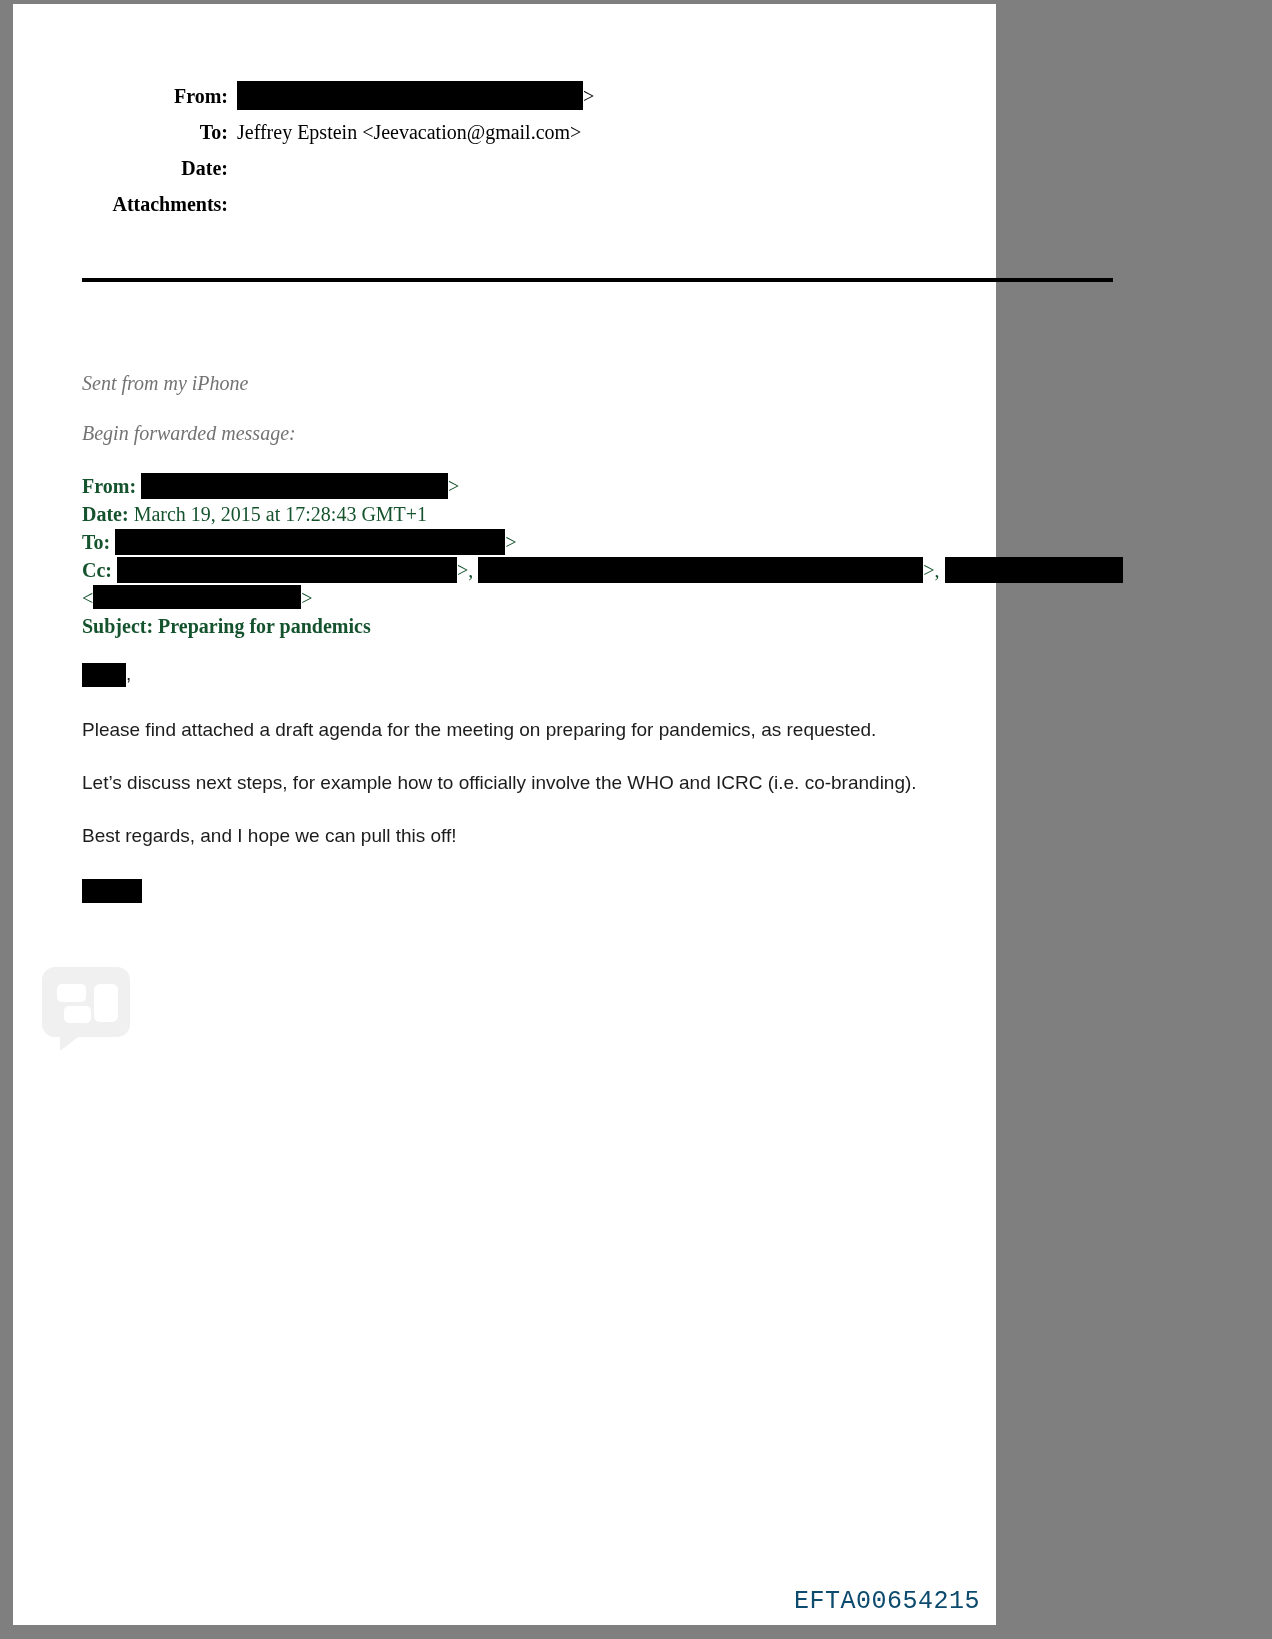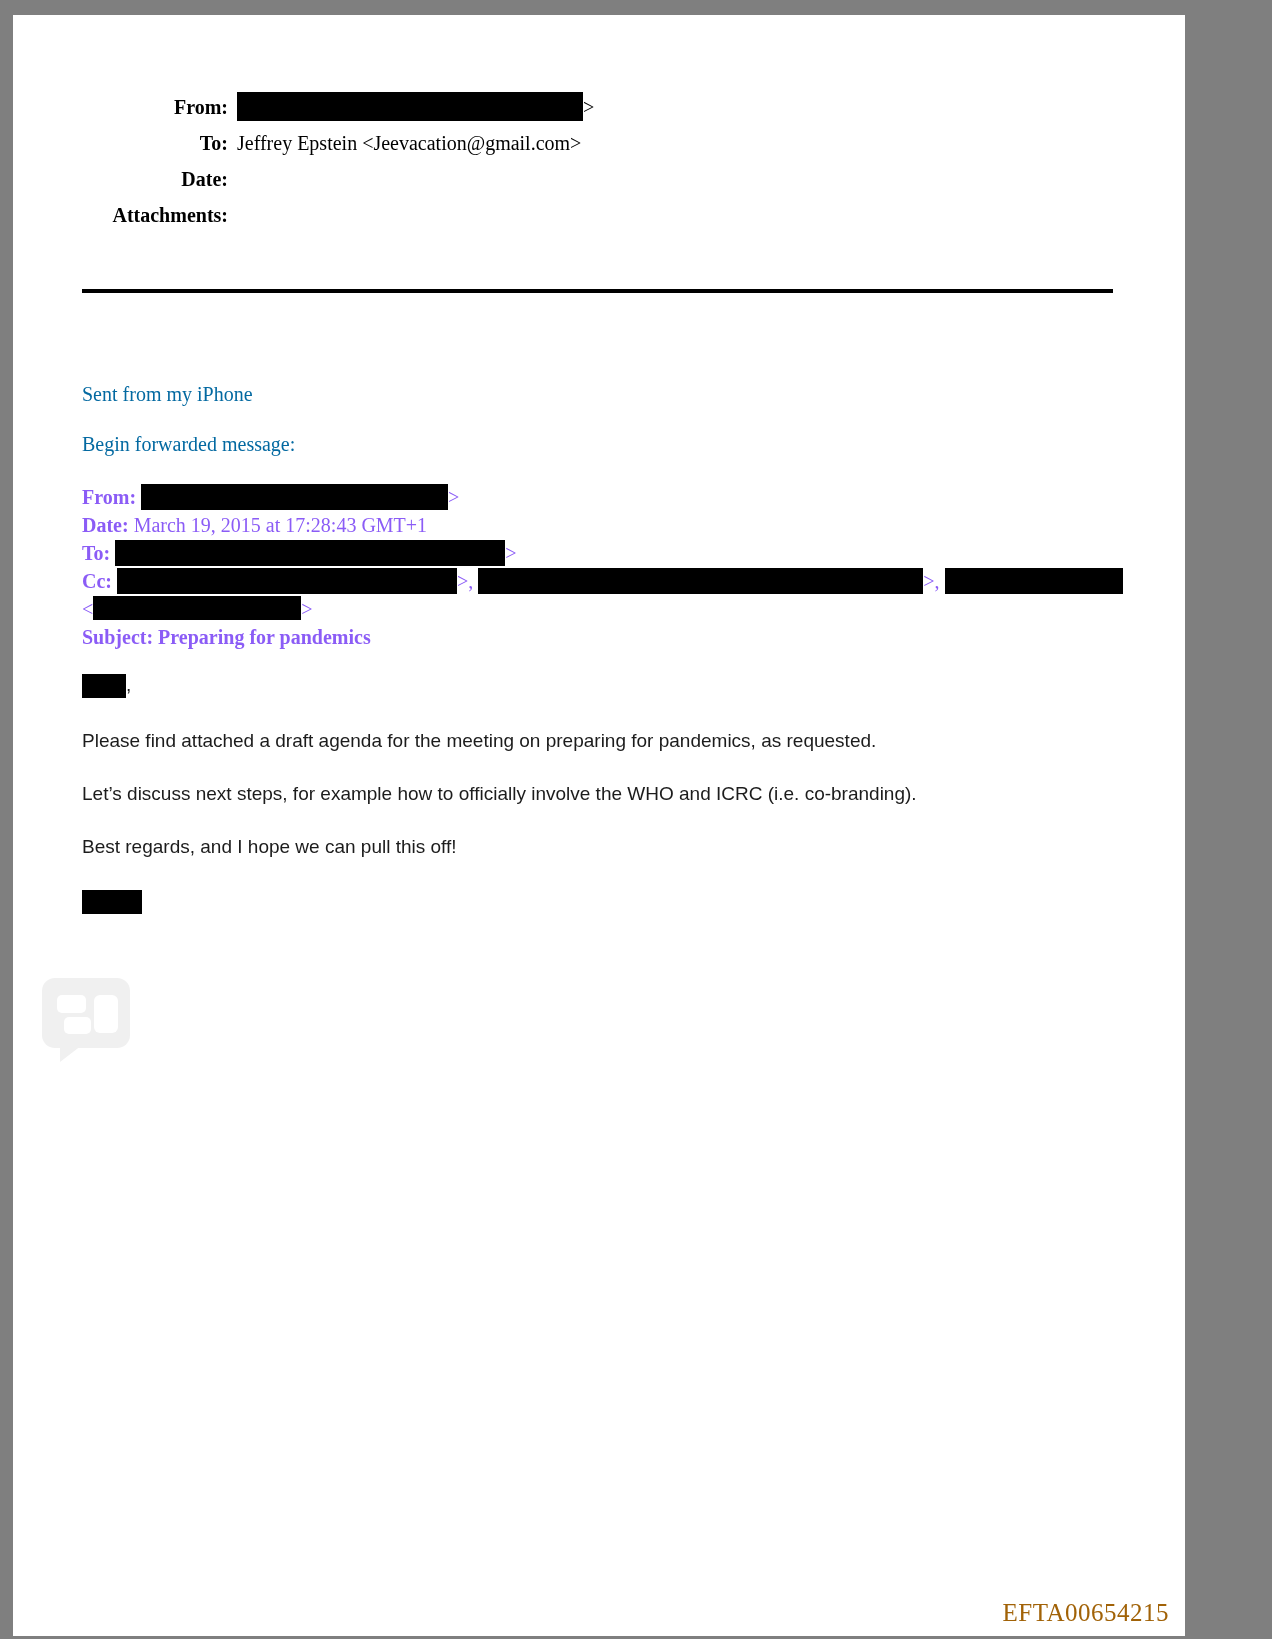--- a/index.html
+++ b/index.html
@@ -1,45 +1,45 @@
 <!DOCTYPE html>
 <html><head>
 <meta charset="utf-8">
 <style>
   html, body { margin: 0; padding: 0; }
   body { width: 1272px; height: 1639px; position: relative; font-family: "Liberation Serif", "DejaVu Serif", serif; }
   .canvas { position: absolute; left: 0; top: 0; width: 1272px; height: 1639px; background: #7f7f7f; overflow: hidden; }
-  .page { position: absolute; left: 13px; top: 15px; width: 1172px; height: 1621px; background: #ffffff; }
+  .page { position: absolute; left: 13px; top: 4px; width: 983px; height: 1621px; background: #ffffff; }
 
   
   .hdr { position: absolute; left: 0; top: 74px; width: 1100px; font-size: 20px; line-height: 36px; color: #000; }
   .hdr-row { display: flex; min-height: 36px; white-space: nowrap; }
   .hdr-label { flex: none; width: 215px; text-align: right; font-weight: bold; }
   .hdr-value { margin-left: 9px; }
 
   .bar { display: inline-block; background: #000; vertical-align: top; }
   .bar.h29 { height: 29px; margin-top: 3px; }
   .bar.h26 { height: 26px; margin-top: 1px; }
   .bar.h24 { height: 24px; margin-top: 1px; }
 
   .rule { position: absolute; left: 69px; top: 274px; width: 1031px; height: 4px; background: #000; }
 
-  .serifline { position: absolute; left: 69px; font-size: 20px; line-height: 24px; color: #0369a1; white-space: nowrap; }
+  .serifline { position: absolute; left: 69px; font-size: 20px; line-height: 24px; color: #737373; white-space: nowrap; font-style: italic; }
 
   
-  .fwd { position: absolute; left: 69px; top: 468px; font-size: 20px; line-height: 28px; color: #8b5cf6; }
+  .fwd { position: absolute; left: 69px; top: 468px; font-size: 20px; line-height: 28px; color: #14532d; }
   .fwd-line { height: 28px; white-space: nowrap; }
   .fwd b { font-weight: bold; }
 
   
   .sansline { position: absolute; left: 69px; font-family: "Liberation Sans", "DejaVu Sans", sans-serif; font-size: 19px; line-height: 24px; color: #1c1c1c; white-space: nowrap; }
 
   .watermark { position: absolute; left: 27px; top: 957px; width: 104px; height: 94px; }
 
-  .bates { position: absolute; right: 16px; top: 1585px; font-family: Liberation Serif, serif; font-size: 25px; line-height: 26px; color: #a16207; letter-spacing: 0.5px; }
+  .bates { position: absolute; right: 16px; top: 1585px; font-family: Liberation Mono, monospace; font-size: 25px; line-height: 26px; color: #0c4a6e; letter-spacing: 0.5px; }
 </style>
 </head>
 <body>
 
 <div class="canvas" style="background: rgb(127, 127, 127);">
   <div class="page">
 
     <div class="hdr">
       <div class="hdr-row">
         <span class="hdr-label">From:</span>

